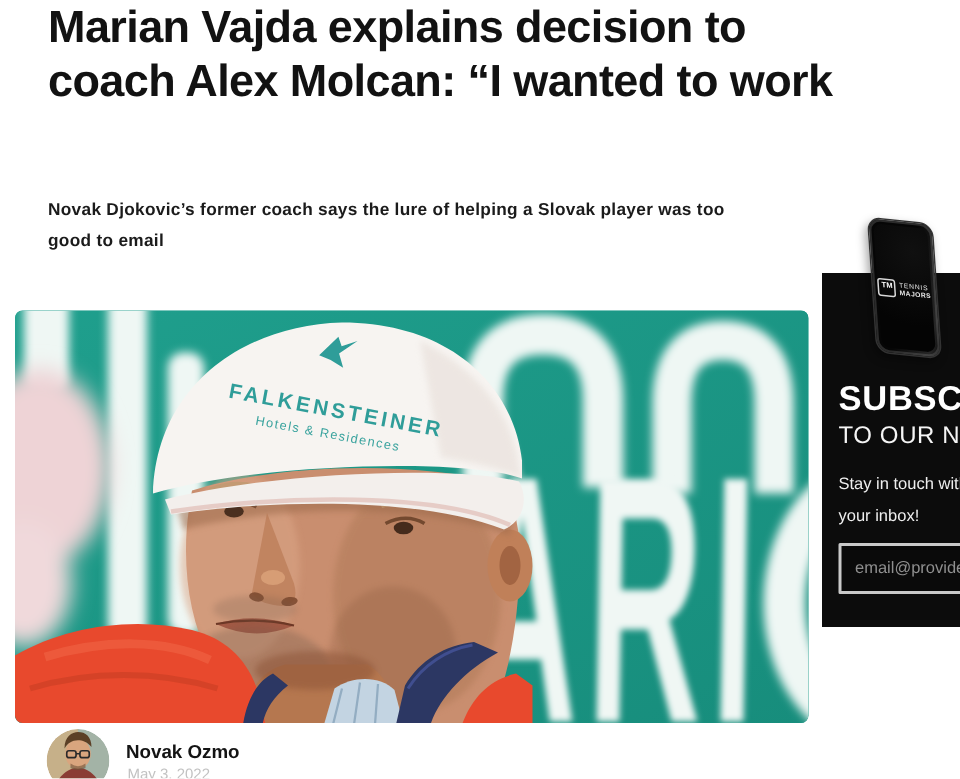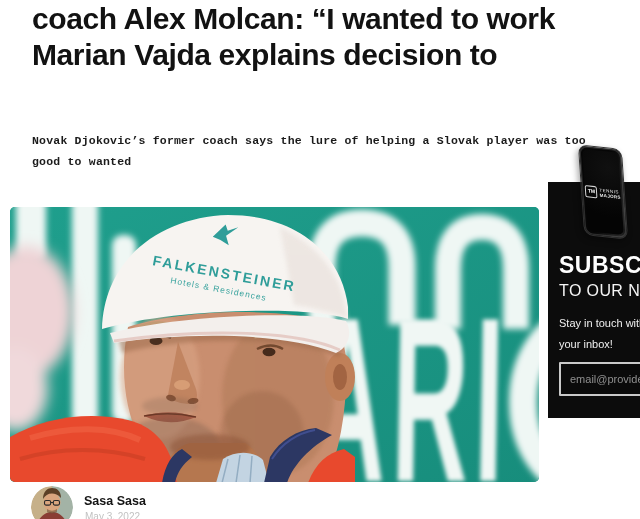--- a/index.html
+++ b/index.html
@@ -6,21 +6,21 @@
   .page{position:relative;width:640px;height:519px;overflow:hidden;background:#fff;
         font-family:"Liberation Sans",sans-serif;}
 
   
   .title{position:absolute;left:32px;top:1px;color:#121212;font-weight:700;
          font-size:30px;line-height:36px;letter-spacing:-0.4px;}
   .title .line{white-space:nowrap;}
 
   
   .subtitle{position:absolute;left:32px;top:130px;color:#1b1b1b;font-weight:700;
-            font-size:11.5px;line-height:21px;letter-spacing:0.2px;font-family:Liberation Mono, monospace;}
+            font-size:11.5px;line-height:21px;letter-spacing:0.2px;}
   .subtitle .line{white-space:nowrap;}
 
   
   .hero{position:absolute;left:10px;top:207px;width:529px;height:275px;
         border-radius:5px;overflow:hidden;background:#1b9c8a;}
   .hero svg{display:block;}
 
   
   .panel{position:absolute;left:548px;top:182px;width:92px;height:236px;
          background:#0c0c0c;color:#fff;}
@@ -53,27 +53,27 @@
           overflow:hidden;}
   .author-name{position:absolute;left:84px;top:494px;font-size:12.5px;font-weight:700;color:#141414;}
   .author-date{position:absolute;left:85px;top:511px;font-size:10px;color:#c2c2c2;font-weight:400;}
 </style>
 </head>
 <body>
 
 <div class="page">
 
   <h1 class="title" style="margin:0;">
+    <div class="line">Marian Vajda explains decision to</div>
     <div class="line">coach Alex Molcan: “I wanted to work</div>
-    <div class="line">Marian Vajda explains decision to</div>
   </h1>
 
   <div class="subtitle">
     <div class="line">Novak Djokovic’s former coach says the lure of helping a Slovak player was too</div>
-    <div class="line">good to wanted</div>
+    <div class="line">good to email</div>
   </div>
 
   <div class="hero">
     <svg width="529" height="275" viewBox="0 0 529 275" xmlns="http://www.w3.org/2000/svg">
       <defs>
         <filter id="b2" x="-30%" y="-30%" width="160%" height="160%">
             <feGaussianBlur stdDeviation="2"></feGaussianBlur>
           </filter>
         <filter id="b3" x="-30%" y="-30%" width="160%" height="160%">
             <feGaussianBlur stdDeviation="3.2"></feGaussianBlur>
@@ -214,16 +214,16 @@
         <path d="M4,42 C8,30 15,26 21,26 C27,26 34,30 38,42 Z" fill="#8a3c34"></path>
         <ellipse cx="21" cy="16.5" rx="8.5" ry="10" fill="#d9a57e"></ellipse>
         <path d="M12,13 C12,5 17,2 21,2 C26,2 30,5 30,12 C27,8.5 24,7.5 21,7.5 C17,7.5 14,9.5 12,13 Z" fill="#5c4026"></path>
         <path d="M16,23 Q21,26.5 26,23 L26,26 Q21,29 16,26 Z" fill="#6e5138" opacity="0.6"></path>
         <rect x="13.5" y="14.5" width="6.2" height="4.6" rx="1.5" fill="none" stroke="#2a2a2a" stroke-width="1.1"></rect>
         <rect x="22.3" y="14.5" width="6.2" height="4.6" rx="1.5" fill="none" stroke="#2a2a2a" stroke-width="1.1"></rect>
         <path d="M19.7,16.5 L22.3,16.5" stroke="#2a2a2a" stroke-width="1"></path>
       </g>
     </svg>
   </div>
-  <div class="author-name">Sasa Sasa</div>
+  <div class="author-name">Novak Ozmo</div>
   <div class="author-date">May 3, 2022</div>
 
 </div>
 
 </body></html>

